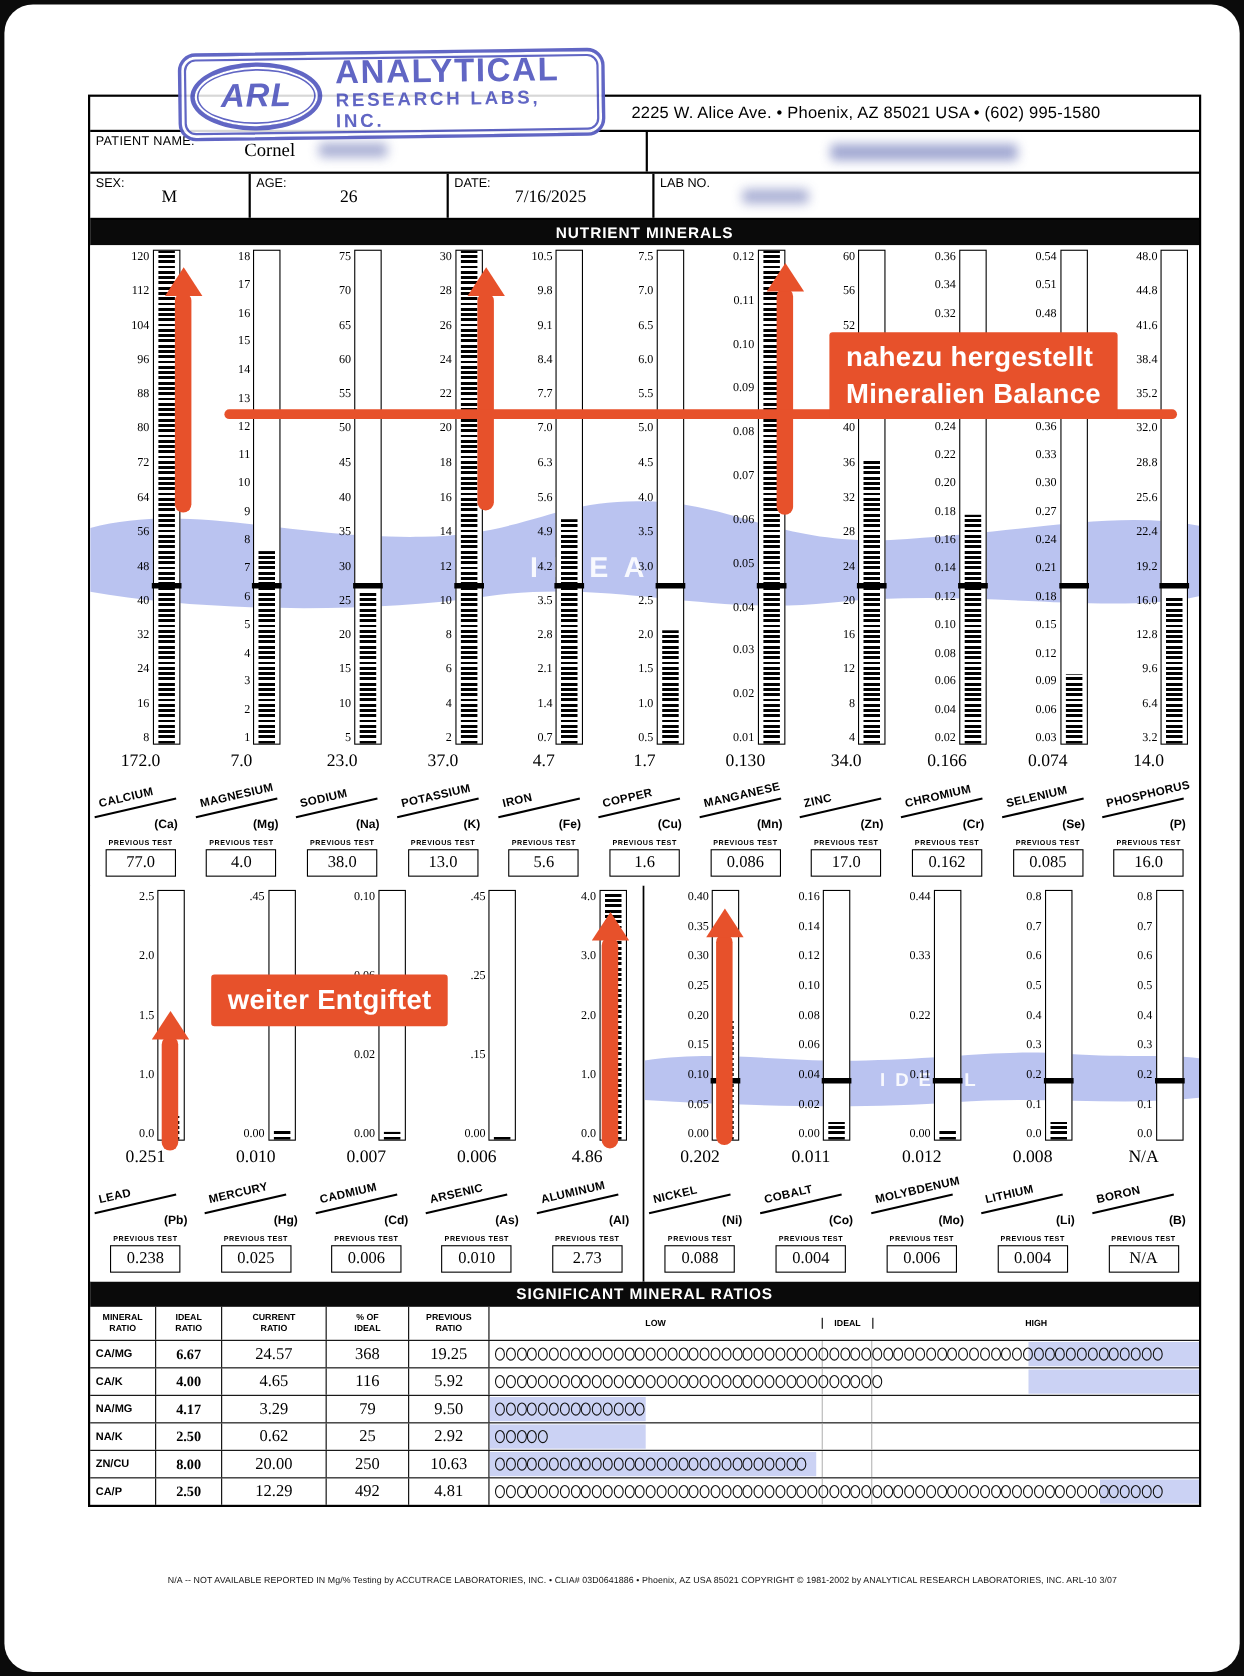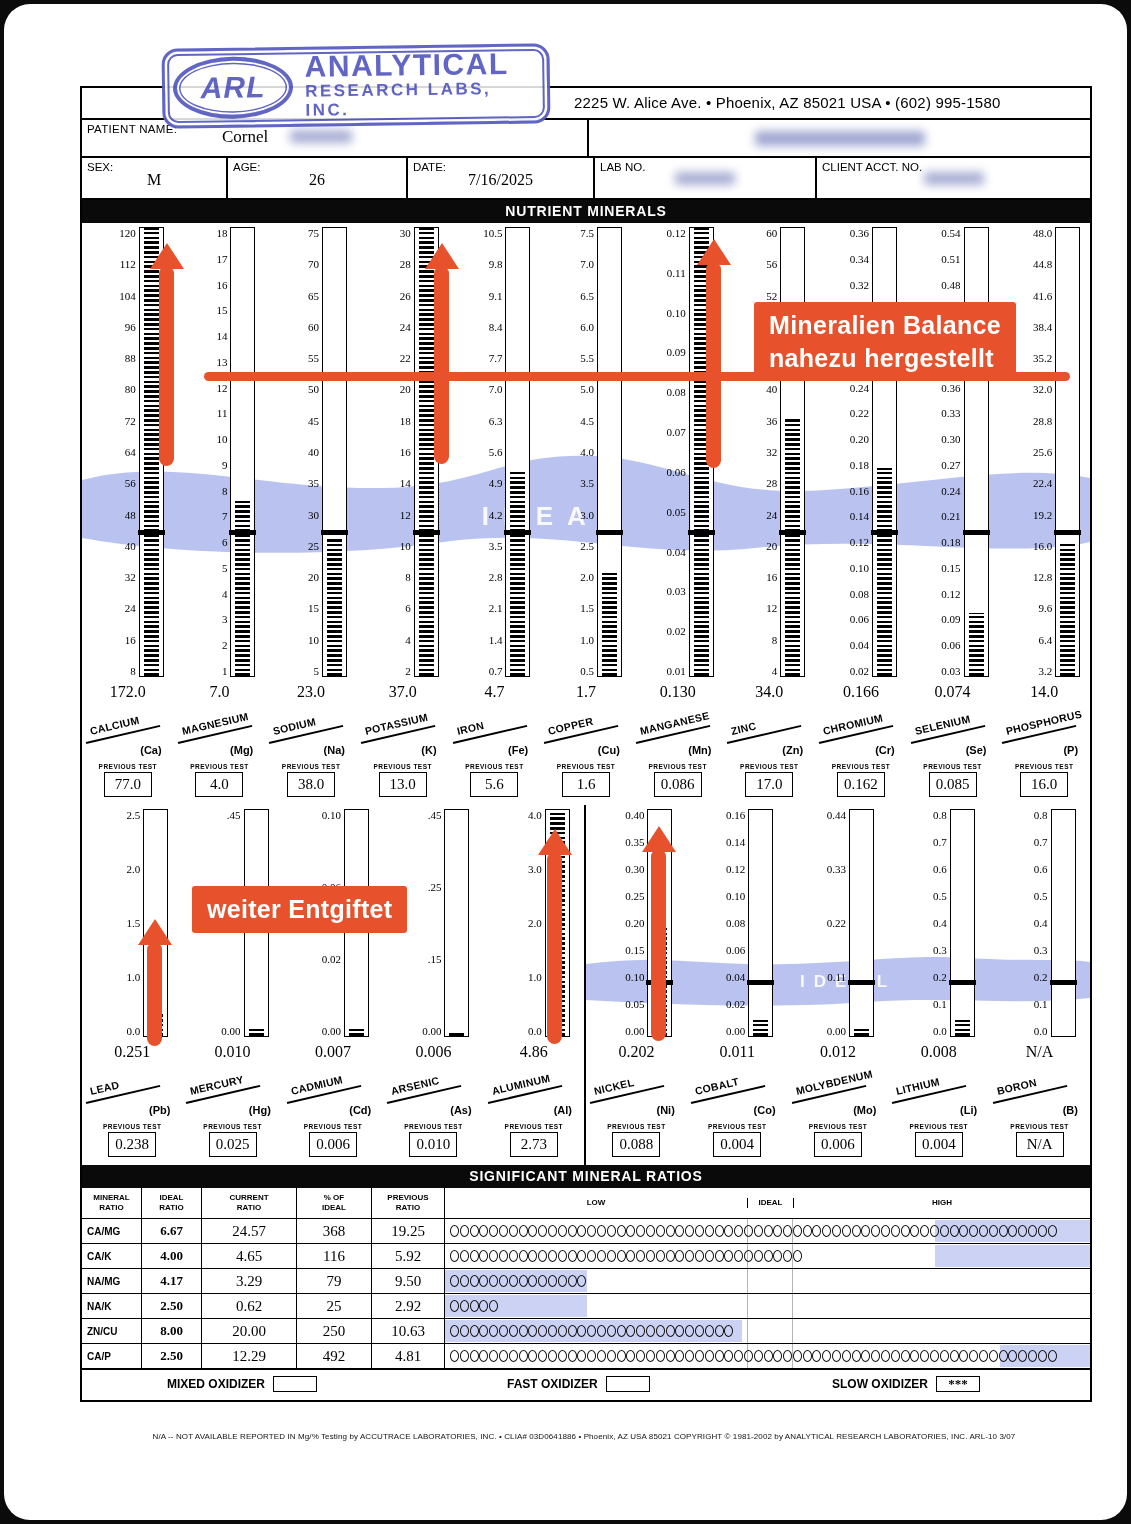--- a/index.html
+++ b/index.html
@@ -48,21 +48,21 @@
         background:repeating-linear-gradient(to top,#000 0 2.6px,#fff 2.6px 4.8px);}
   .tick{position:absolute;left:-2px;right:-2px;height:5px;background:#000;}
   .mval{margin-top:6px;height:22px;font:16px "Liberation Serif",serif;text-align:center;}
   .nameblk{position:relative;height:58px;width:100%;}
   .mname{position:absolute;left:8px;top:20px;transform:rotate(-13deg);transform-origin:left center;
          font-weight:700;font-size:10.5px;letter-spacing:.3px;white-space:nowrap;}
   .slash{position:absolute;left:4px;top:37px;width:76px;height:1.5px;background:#000;
          transform:rotate(-13deg);transform-origin:left center;}
   .msym{position:absolute;right:12px;top:39px;font-weight:700;font-size:11px;}
   .prevlbl{font-weight:700;font-size:6.5px;letter-spacing:.5px;text-align:center;margin-bottom:2px;}
-  .prevbox{width:48px;height:25px;border:1.5px solid #000;display:flex;align-items:center;
+  .prevbox{width:64px;height:25px;border:1.5px solid #000;display:flex;align-items:center;
            justify-content:center;font:15px "Liberation Serif",serif;box-sizing:border-box;}
 
   
   .band{position:absolute;left:0;right:0;z-index:0;pointer-events:none;}
   .nutrient-band{top:215px;height:150px;}
   .add-band{top:145px;height:62px;}
   .band svg{width:100%;height:100%;display:block;}
   .band-text{position:absolute;top:52%;left:47%;transform:translate(-50%,-50%);
              font-weight:700;font-size:26px;color:rgba(255,255,255,.9);letter-spacing:14px;white-space:nowrap;}
   .add-band .band-text{font-size:17px;letter-spacing:9px;left:52%;}
@@ -170,24 +170,20 @@
         <div class="ival">26</div>
       </div>
       <div class="icell ic2">
         <span class="ilbl">DATE:</span>
         <div class="ival">7/16/2025</div>
       </div>
       <div class="icell ic3">
         <span class="ilbl">LAB NO.</span>
         <span class="blur blur-val"></span>
       </div>
-      <div class="icell ic4">
-        <span class="ilbl">CLIENT ACCT.  NO.</span>
-        <span class="blur blur-val"></span>
-      </div>
     </div>
 
     <div class="banner">NUTRIENT MINERALS</div>
 
     <div class="chartblock tall" id="nutrient-mount">
       <div class="band nutrient-band">
         <svg viewBox="0 0 1004 150" preserveAspectRatio="none">
           <path d="M0,42 C90,18 180,52 300,50 C400,48 420,14 510,18 C590,22 630,60 740,52 C860,44 930,26 1004,40 L1004,104 C920,122 800,96 670,110 C560,122 470,88 360,104 C250,120 100,118 0,100 Z" fill="#a9b4ec" fill-opacity="0.8"></path>
         </svg>
         <span class="band-text">IDEAL</span>
@@ -912,46 +908,32 @@
             <div class="gauge">
               <div class="hl" style="left: 86%; width: 14%;"></div>
               <div class="gl" style="left: 302px;"></div>
               <div class="gl" style="left: 347px;"></div>
               <div class="circles"><span class="circ"></span><span class="circ"></span><span class="circ"></span><span class="circ"></span><span class="circ"></span><span class="circ"></span><span class="circ"></span><span class="circ"></span><span class="circ"></span><span class="circ"></span><span class="circ"></span><span class="circ"></span><span class="circ"></span><span class="circ"></span><span class="circ"></span><span class="circ"></span><span class="circ"></span><span class="circ"></span><span class="circ"></span><span class="circ"></span><span class="circ"></span><span class="circ"></span><span class="circ"></span><span class="circ"></span><span class="circ"></span><span class="circ"></span><span class="circ"></span><span class="circ"></span><span class="circ"></span><span class="circ"></span><span class="circ"></span><span class="circ"></span><span class="circ"></span><span class="circ"></span><span class="circ"></span><span class="circ"></span><span class="circ"></span><span class="circ"></span><span class="circ"></span><span class="circ"></span><span class="circ"></span><span class="circ"></span><span class="circ"></span><span class="circ"></span><span class="circ"></span><span class="circ"></span><span class="circ"></span><span class="circ"></span><span class="circ"></span><span class="circ"></span><span class="circ"></span><span class="circ"></span><span class="circ"></span><span class="circ"></span><span class="circ"></span><span class="circ"></span><span class="circ"></span><span class="circ"></span><span class="circ"></span><span class="circ"></span><span class="circ"></span><span class="circ"></span></div>
             </div>
           </div>
         </div>
     </div>
 
-    <div class="oxrow">
-      <div class="oxgroup g1">
-        <span>MIXED OXIDIZER</span>
-        <span class="oxbox"></span>
-      </div>
-      <div class="oxgroup g2">
-        <span>FAST OXIDIZER</span>
-        <span class="oxbox"></span>
-      </div>
-      <div class="oxgroup g3">
-        <span>SLOW OXIDIZER</span>
-        <span class="oxbox">***</span>
-      </div>
-    </div>
 
   </div>
 
   <div class="page-footer">N/A -- NOT AVAILABLE     REPORTED IN Mg/%     Testing by ACCUTRACE LABORATORIES, INC.  •  CLIA# 03D0641886  •  Phoenix, AZ USA 85021     COPYRIGHT © 1981-2002 by ANALYTICAL RESEARCH LABORATORIES, INC.     ARL-10   3/07</div>
 
   <div class="anno arrow-v" style="left:155px;top:262px;height:200px"></div>
   <div class="anno arrow-v" style="left:430px;top:262px;height:198px"></div>
   <div class="anno arrow-v" style="left:702px;top:258px;height:206px"></div>
   <div class="anno hline"></div>
   <div class="anno txtbox" style="left:750px;top:298px">
+    <div>nahezu hergestellt</div>
     <div>Mineralien Balance</div>
-    <div>nahezu hergestellt</div>
   </div>
   <div class="anno arrow-v" style="left:143px;top:938px;height:104px"></div>
   <div class="anno arrow-v" style="left:543px;top:848px;height:192px"></div>
   <div class="anno arrow-v" style="left:647px;top:845px;height:192px"></div>
   <div class="anno txtbox" style="left:188px;top:882px">
     <div>weiter Entgiftet</div>
   </div>
 
 </div>
 

